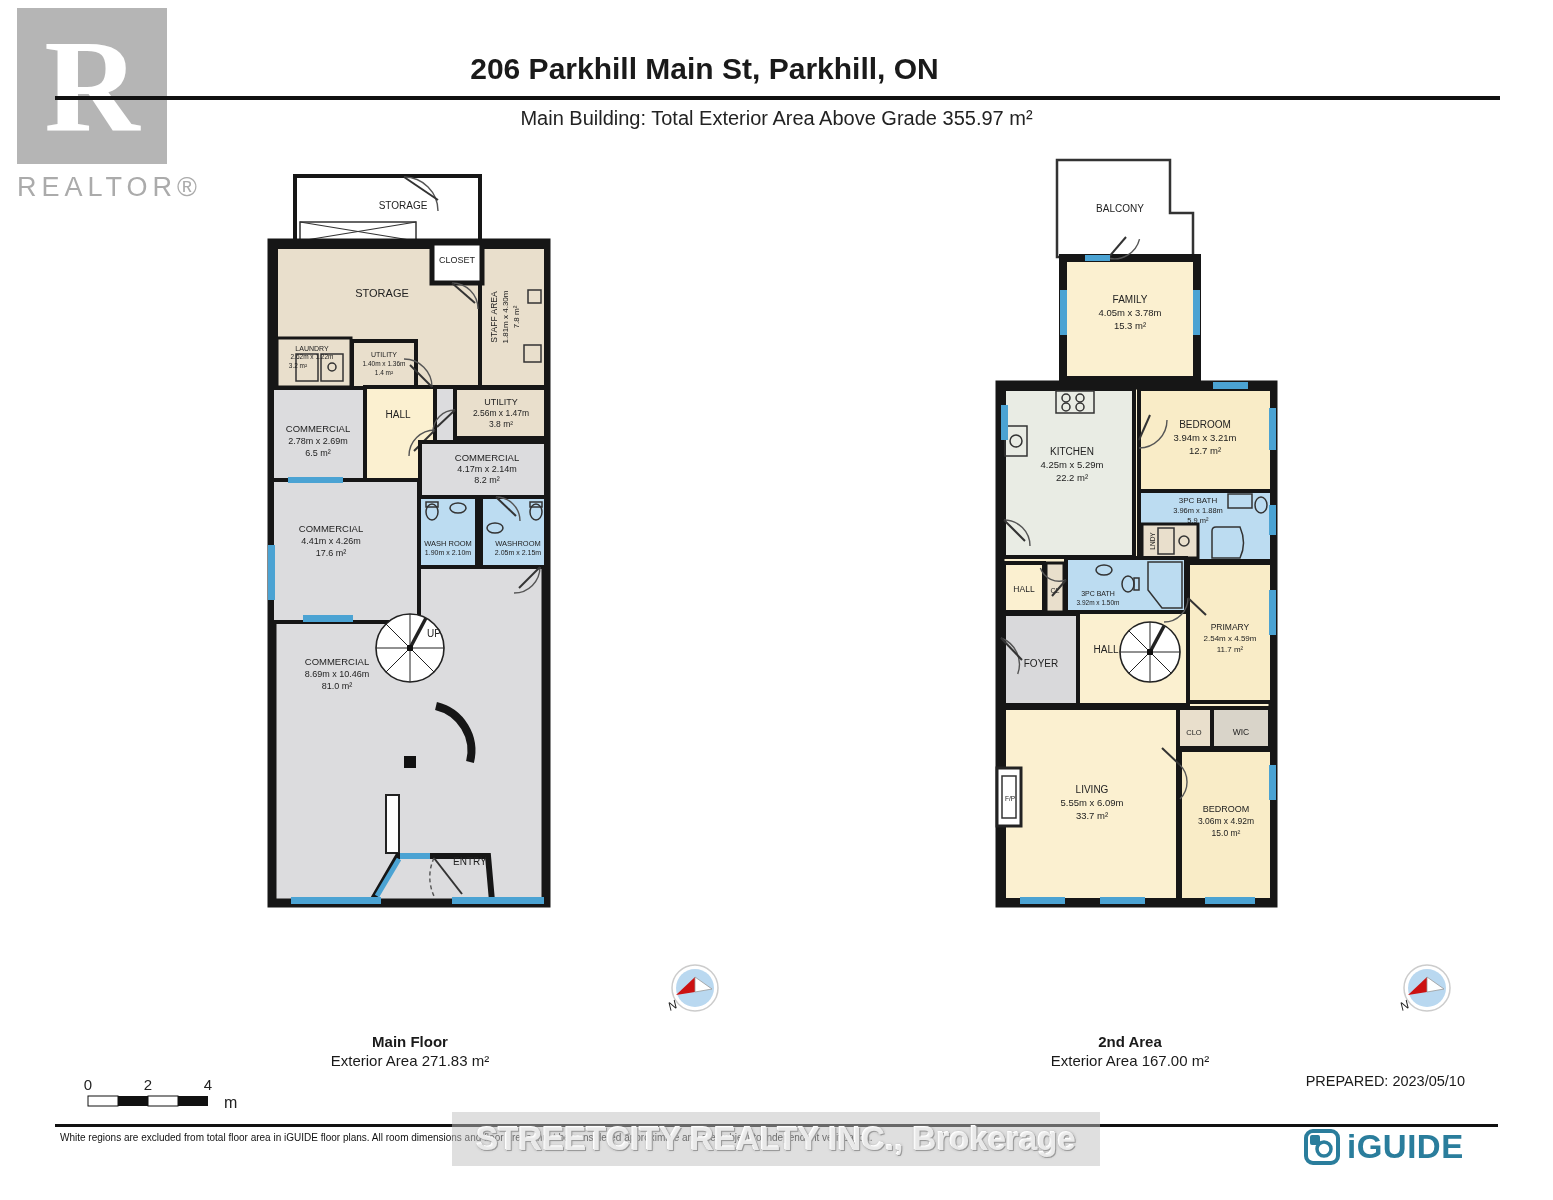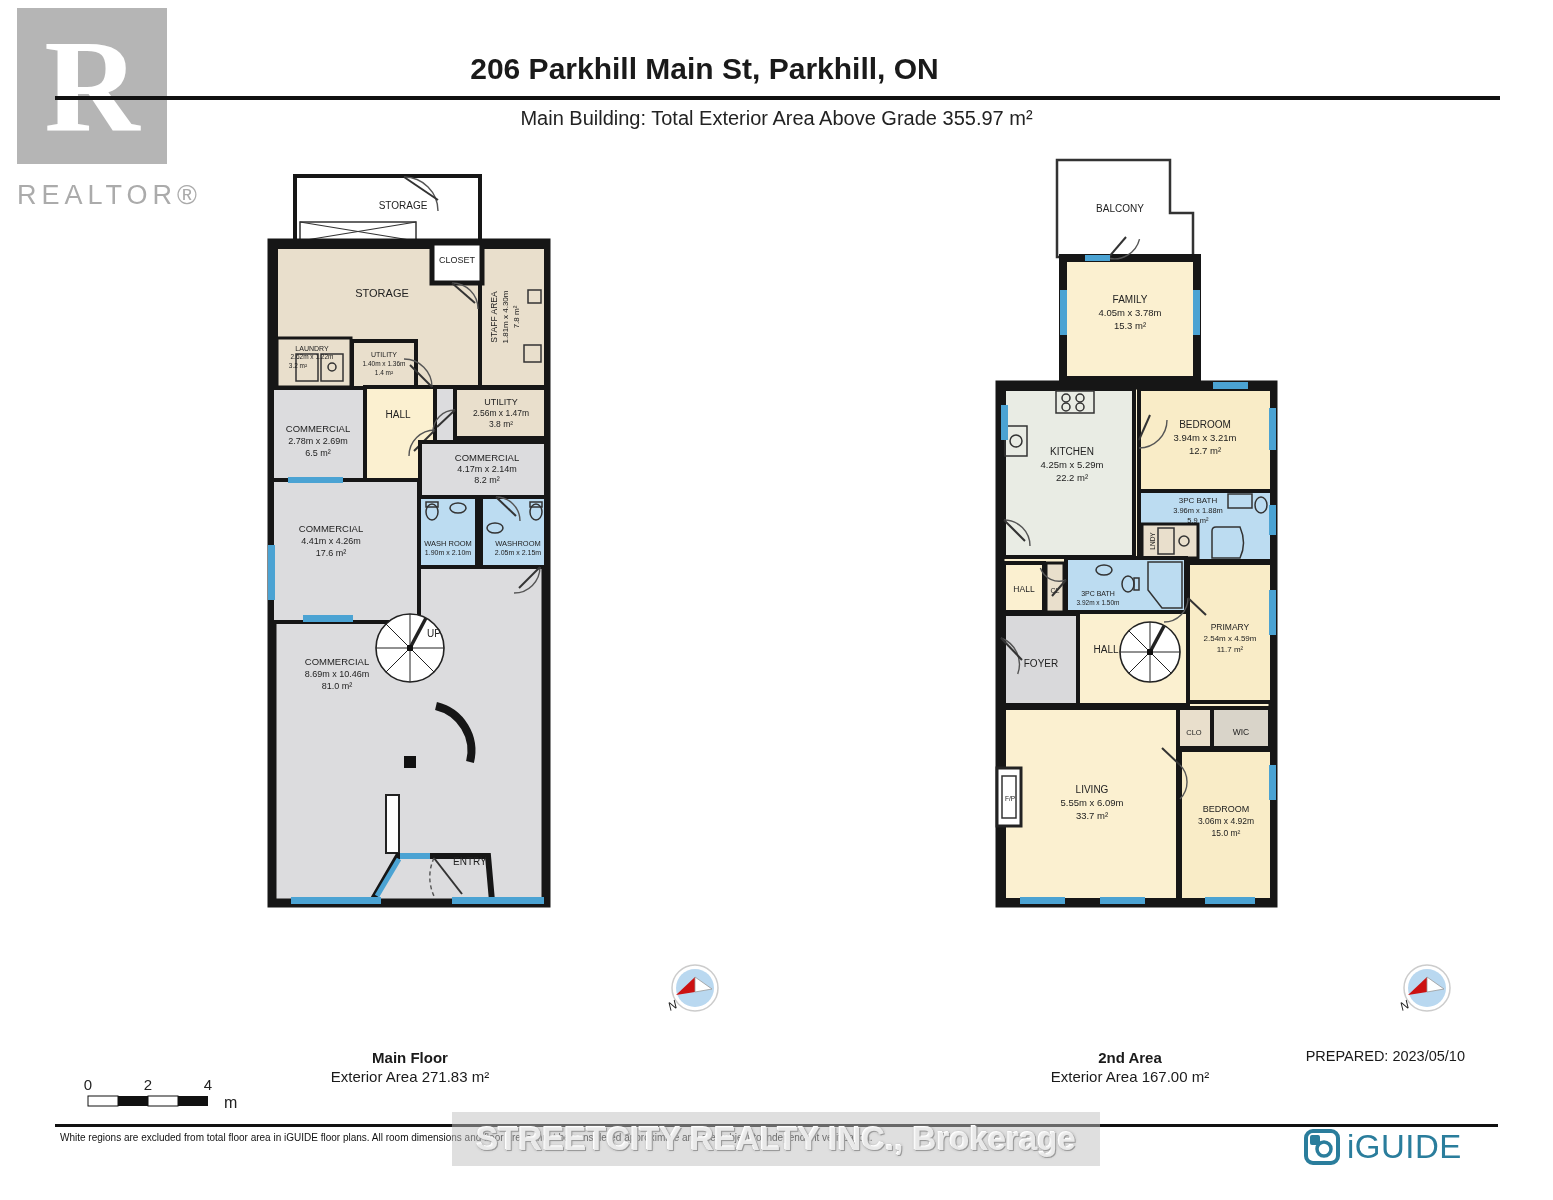--- a/index.html
+++ b/index.html
@@ -2,32 +2,32 @@
 <html><head>
 <meta charset="utf-8">
 <style>
   html,body{margin:0;padding:0;background:#ffffff;}
   body{width:1553px;height:1200px;position:relative;overflow:hidden;
        font-family:"Liberation Sans",sans-serif;color:#1a1a1a;}
   .abs{position:absolute;}
   
   .r-box{width:150px;height:156px;background:#b5b5b5;display:flex;align-items:center;justify-content:center;}
   .r-box span{font-family:"Liberation Serif",serif;font-weight:bold;font-size:132px;color:#ffffff;line-height:1;}
-  .realtor-word{font-size:27px;color:#ababab;letter-spacing:5px;margin-top:16px;}
+  .realtor-word{font-size:27px;color:#ababab;letter-spacing:5px;margin-top:8px;}
   .title{left:0;top:52px;width:1409px;text-align:center;font-size:30px;font-weight:bold;}
   .hline{background:#111111;height:4px;}
   .subtitle{left:0;top:107px;width:1553px;text-align:center;font-size:20px;color:#222;}
   
   .caption{text-align:center;font-size:15px;line-height:19px;}
-  .caption .b{font-weight:bold;margin-top:16px;}
+  .caption .b{font-weight:bold;}
   
   .prepared{font-size:14.5px;}
   .disclaimer{font-size:10px;color:#111;}
   .iguide{display:flex;align-items:center;gap:6px;color:#2a7d9c;}
-  .iguide .word{font-size:33px;font-weight:normal;letter-spacing:0.5px;}
+  .iguide .word{font-size:33px;font-weight:bold;letter-spacing:0.5px;}
   .watermark{background:rgba(192,192,192,0.5);display:flex;align-items:center;justify-content:center;
              white-space:nowrap;font-size:33px;font-weight:bold;color:rgba(240,240,240,0.92);
              text-shadow:1px 1px 0 #9a9a9a,-1px -1px 0 #ffffff,0 0 3px #8a8a8a;}
   svg text{font-family:"Liberation Sans",sans-serif;fill:#222222;}
   .rm{stroke:#161616;}
   .door{stroke:#555;fill:none;stroke-width:1.4px;}
   .leaf{stroke:#333;stroke-width:2px;}
   .fx{fill:none;stroke:#333;stroke-width:1.5px;}
 </style>
 </head>
@@ -385,21 +385,21 @@
   <text x="6" y="14" font-size="15" text-anchor="middle">0</text>
   <text x="66" y="14" font-size="15" text-anchor="middle">2</text>
   <text x="126" y="14" font-size="15" text-anchor="middle">4</text>
   <rect x="6" y="20" width="30" height="10" fill="#ffffff" stroke="#111"></rect>
   <rect x="36" y="20" width="30" height="10" fill="#111111"></rect>
   <rect x="66" y="20" width="30" height="10" fill="#ffffff" stroke="#111"></rect>
   <rect x="96" y="20" width="30" height="10" fill="#111111"></rect>
   <text x="142" y="32" font-size="16">m</text>
 </svg>
 
-<div class="abs prepared" style="left:1150px;top:1048px;width:315px;text-align:right;">PREPARED: 2023/05/10</div>
+<div class="abs prepared" style="left:1150px;top:1073px;width:315px;text-align:right;">PREPARED: 2023/05/10</div>
 <div class="abs hline" style="left:55px;top:1124px;width:1443px;height:3px;"></div>
 <div class="abs disclaimer" style="left:60px;top:1132px;width:1150px;">White regions are excluded from total floor area in iGUIDE floor plans. All room dimensions and floor areas must be considered approximate and are subject to independent verification.</div>
 <div class="abs watermark" style="left:452px;top:1112px;width:648px;height:54px;">STREETCITY REALTY INC.,  Brokerage</div>
 <div class="abs iguide" style="left:1303px;top:1128px;">
   <svg width="38" height="38" viewBox="0 0 38 38">
     <rect x="3" y="3" width="32" height="32" rx="7" fill="none" stroke="#2a7d9c" stroke-width="4"></rect>
     <rect x="7" y="7" width="10" height="10" rx="2" fill="#2a7d9c"></rect>
     <circle cx="21" cy="21" r="7" fill="none" stroke="#2a7d9c" stroke-width="3.5"></circle>
   </svg>
   <span class="word">iGUIDE</span>

